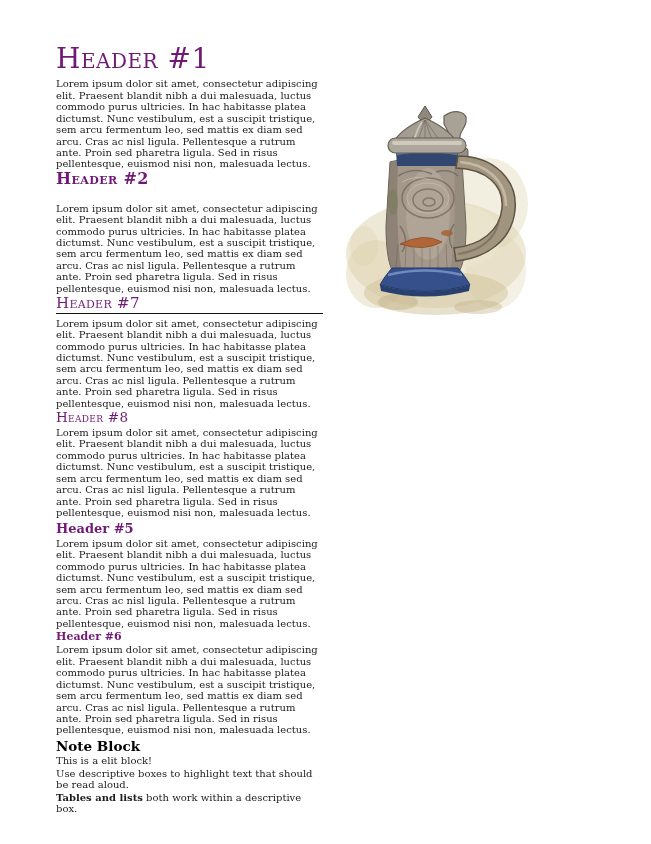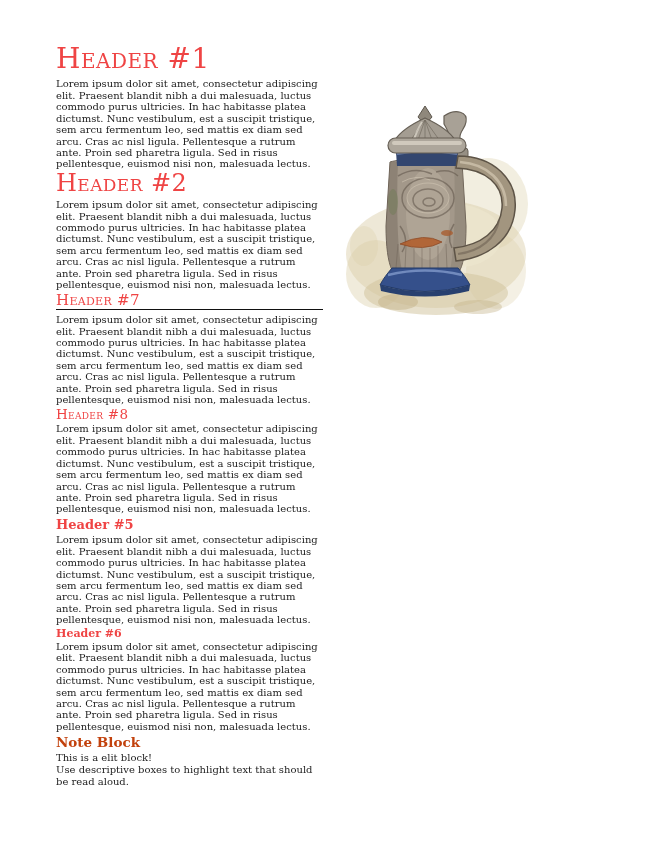--- a/index.html
+++ b/index.html
@@ -3,29 +3,29 @@
 <meta charset="utf-8">
 <style>
   html, body { margin:0; padding:0; }
   body {
     width:651px; height:844px; position:relative; overflow:hidden;
     background:#ffffff; color:#1c1c1c;
     font-family:"DejaVu Serif", serif;
   }
   .page { position:absolute; inset:0; background:#ffffff; }
   .col { position:absolute; left:56px; top:44px; width:267px; }
-  h1,h2,h3,h4,h5,h6 { color:#ef4444; }
+  h1,h2,h3,h4,h5,h6 { color:#701a75; }
   h1 { font-size:28px; line-height:1.05; font-variant:small-caps; font-weight:400; letter-spacing:.5px; margin:0 0 5px; }
-  h2 { font-size:24px; line-height:1.05; font-variant:small-caps; font-weight:400; letter-spacing:.4px; margin:1px 0 3px; }
+  h2 { font-size:16px; line-height:1.05; font-variant:small-caps; font-weight:700; letter-spacing:.4px; margin:1px 0 15px; }
   h3 { font-size:15px; line-height:1.1; font-variant:small-caps; font-weight:400; letter-spacing:.3px;
        margin:1px 0 4px; border-bottom:1.5px solid #111; padding-bottom:1px; }
   h4 { font-size:13.5px; line-height:1.1; font-variant:small-caps; font-weight:400; letter-spacing:.3px; margin:1px 0 2px; }
   h5 { font-size:13px; line-height:1.1; font-weight:700; margin:3px 0 2px; }
   h6 { font-size:11px; line-height:1.1; font-weight:700; margin:2px 0 1px; }
-  .subhead { font-size:13.5px; line-height:1.15; font-weight:700; color:#c2410c; margin:3px 0 1px; }
+  .subhead { font-size:13.5px; line-height:1.15; font-weight:700; color:#000000; margin:3px 0 1px; }
   p { font-size:10px; line-height:1.145; margin:0 0 1px; text-align:left; }
   p b { font-weight:700; }
   .stein { position:absolute; left:336px; top:86px; width:200px; height:235px; }
 </style>
 </head>
 <body>
 
 <div class="page">
 
   <div class="col">
@@ -45,20 +45,21 @@
     <h5>Header #5</h5>
     <p>Lorem ipsum dolor sit amet, consectetur adipiscing elit. Praesent blandit nibh a dui malesuada, luctus commodo purus ultricies. In hac habitasse platea dictumst. Nunc vestibulum, est a suscipit tristique, sem arcu fermentum leo, sed mattis ex diam sed arcu. Cras ac nisl ligula. Pellentesque a rutrum ante. Proin sed pharetra ligula. Sed in risus pellentesque, euismod nisi non, malesuada lectus.</p>
 
     <h6>Header #6</h6>
     <p>Lorem ipsum dolor sit amet, consectetur adipiscing elit. Praesent blandit nibh a dui malesuada, luctus commodo purus ultricies. In hac habitasse platea dictumst. Nunc vestibulum, est a suscipit tristique, sem arcu fermentum leo, sed mattis ex diam sed arcu. Cras ac nisl ligula. Pellentesque a rutrum ante. Proin sed pharetra ligula. Sed in risus pellentesque, euismod nisi non, malesuada lectus.</p>
 
     <div class="subhead">Note Block</div>
     <p>This is a elit block!</p>
 
     <p>Use descriptive boxes to highlight text that should be read aloud.</p>
+    <p><b>Tables and lists</b><span> both work within a descriptive box.</span></p>
 
   </div>
 
   <svg class="stein" viewBox="0 0 200 235" aria-hidden="true">
 
     <g>
       <ellipse cx="100" cy="168" rx="90" ry="54" fill="#d9cda6" opacity="0.45"></ellipse>
       <ellipse cx="152" cy="118" rx="40" ry="46" fill="#d9cda6" opacity="0.35"></ellipse>
       <ellipse cx="160" cy="185" rx="30" ry="38" fill="#d9cda6" opacity="0.30"></ellipse>
       <ellipse cx="40" cy="188" rx="30" ry="34" fill="#d9cda6" opacity="0.40"></ellipse>

